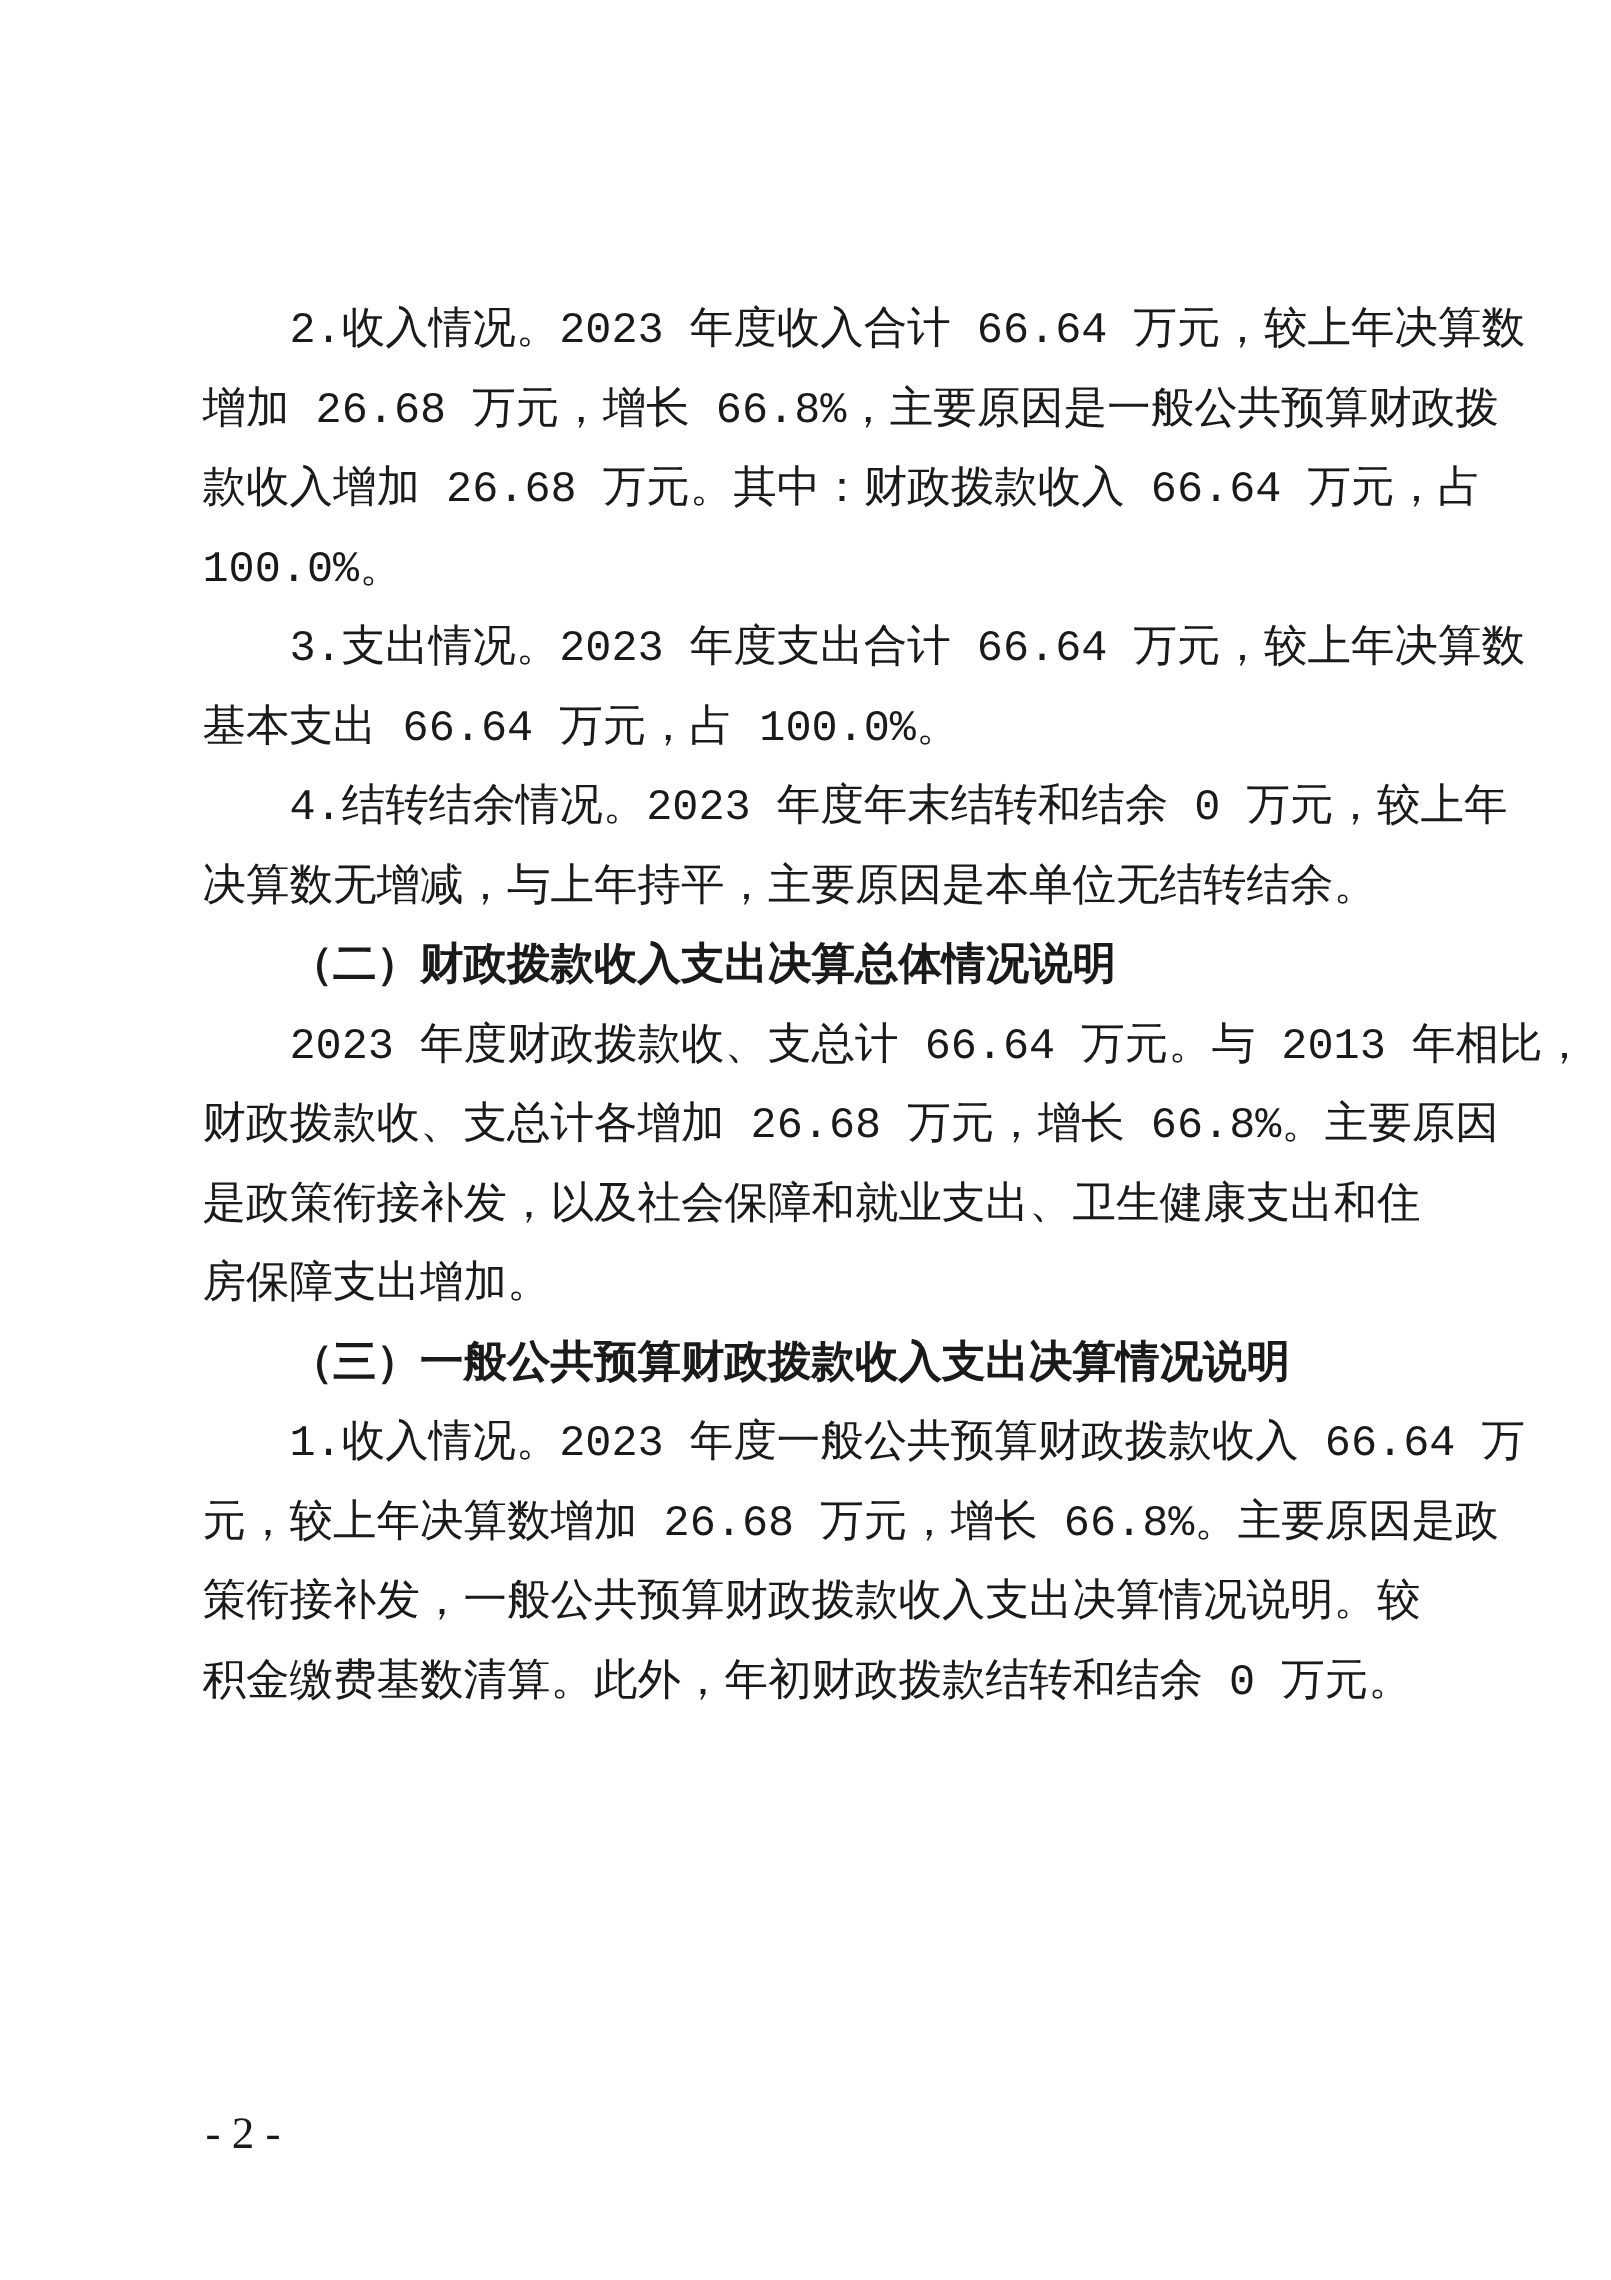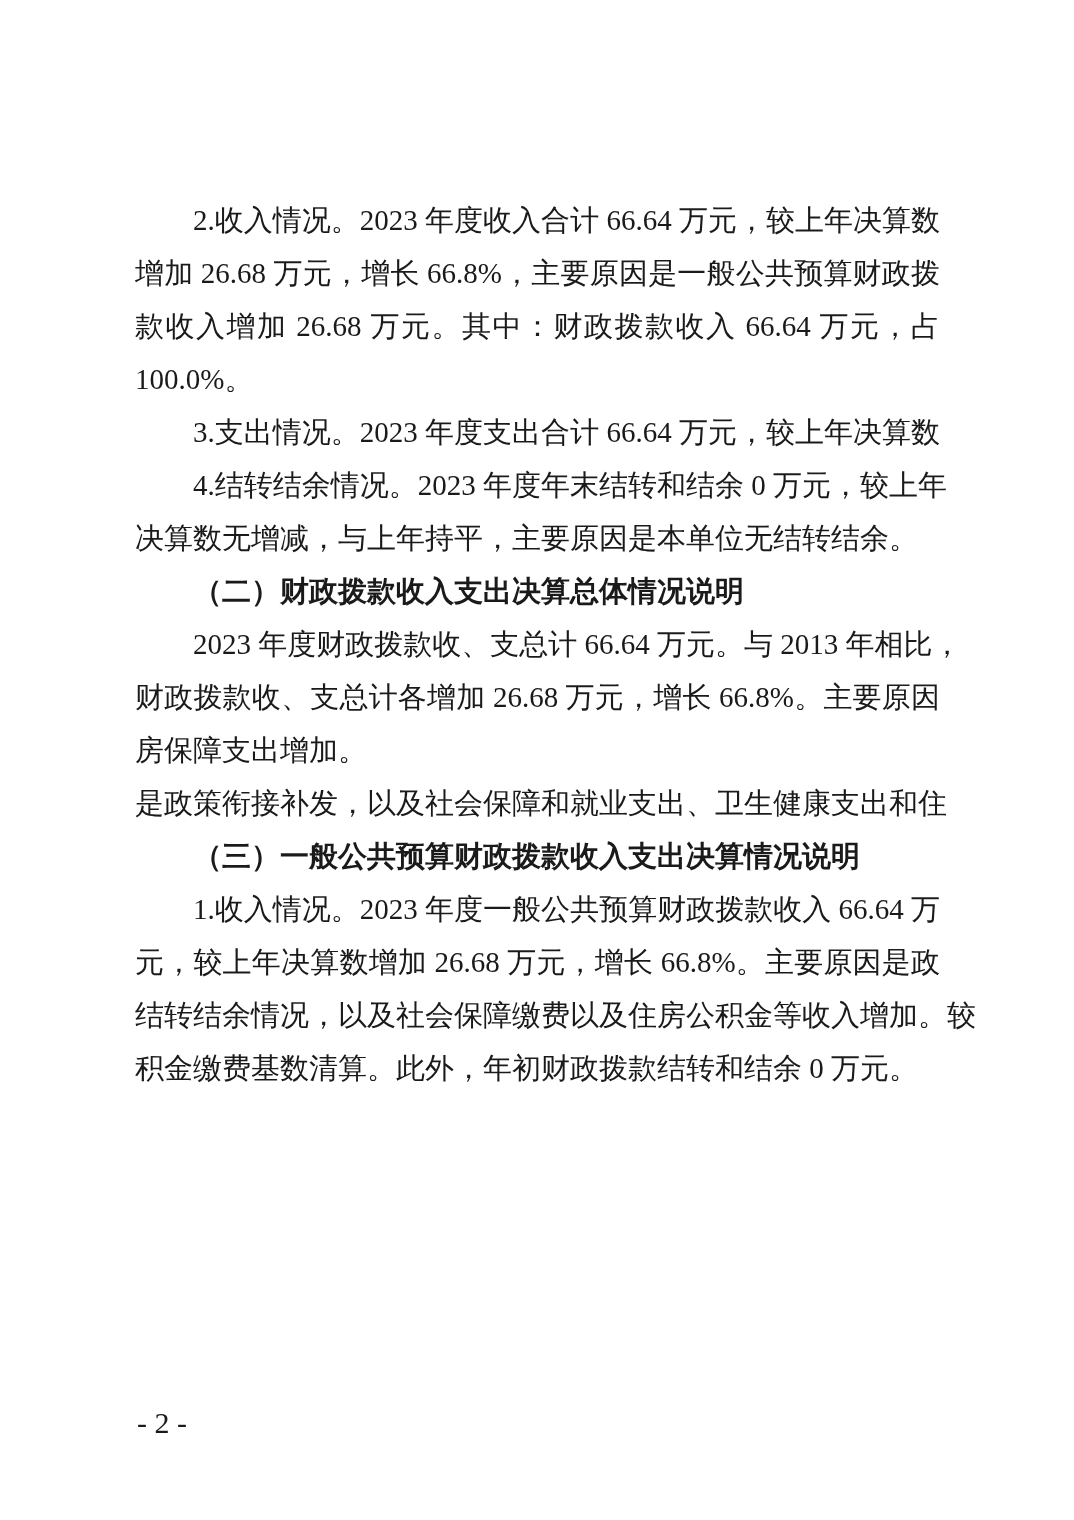--- a/index.html
+++ b/index.html
@@ -17,20 +17,21 @@
     font-family: "Liberation Serif", "DejaVu Serif", serif;
     color: #1a1a1a;
     overflow: hidden;
   }
   .doc-body {
     width: 805px;
   }
   .block {
     margin: 0;
     padding: 0;
+    font-family: Liberation Mono, monospace;
   }
   .line {
     font-size: 29px;
     line-height: 53px;
     height: 53px;
     white-space: nowrap;
     text-align: justify;
     text-align-last: justify;
     -moz-text-align-last: justify;
   }
@@ -59,40 +60,41 @@
 <div class="page">
   <div class="doc-body">
       <div class="block paragraph">
         <div class="line pfirst">2.收入情况。2023 年度收入合计 66.64 万元，较上年决算数</div>
         <div class="line">增加 26.68 万元，增长 66.8%，主要原因是一般公共预算财政拨</div>
         <div class="line">款收入增加 26.68 万元。其中：财政拨款收入 66.64 万元，占</div>
         <div class="line plast">100.0%。</div>
       </div>
       <div class="block paragraph">
         <div class="line pfirst">3.支出情况。2023 年度支出合计 66.64 万元，较上年决算数</div>
+        <div class="line plast">基本支出 66.64 万元，占 100.0%。</div>
       </div>
       <div class="block paragraph">
         <div class="line pfirst">4.结转结余情况。2023 年度年末结转和结余 0 万元，较上年</div>
         <div class="line plast">决算数无增减，与上年持平，主要原因是本单位无结转结余。</div>
       </div>
       <div class="block heading">
         <div class="line pfirst plast">（二）财政拨款收入支出决算总体情况说明</div>
       </div>
       <div class="block paragraph">
         <div class="line pfirst">2023 年度财政拨款收、支总计 66.64 万元。与 2013 年相比，</div>
         <div class="line">财政拨款收、支总计各增加 26.68 万元，增长 66.8%。主要原因</div>
+        <div class="line">是政策衔接补发，以及社会保障和就业支出、卫生健康支出和住</div>
         <div class="line plast">房保障支出增加。</div>
-        <div class="line">是政策衔接补发，以及社会保障和就业支出、卫生健康支出和住</div>
       </div>
       <div class="block heading">
         <div class="line pfirst plast">（三）一般公共预算财政拨款收入支出决算情况说明</div>
       </div>
       <div class="block paragraph">
         <div class="line pfirst">1.收入情况。2023 年度一般公共预算财政拨款收入 66.64 万</div>
         <div class="line">元，较上年决算数增加 26.68 万元，增长 66.8%。主要原因是政</div>
-        <div class="line">结转结余情况，以及社会保障缴费以及住房公积金等收入增加。较</div>
+        <div class="line">策衔接补发，一般公共预算财政拨款收入支出决算情况说明。较</div>
         <div class="line plast">积金缴费基数清算。此外，年初财政拨款结转和结余 0 万元。</div>
       </div>
     </div>
   <div class="page-footer">
     <span>- 2 -</span>
   </div>
 </div>
 
 </body></html>

